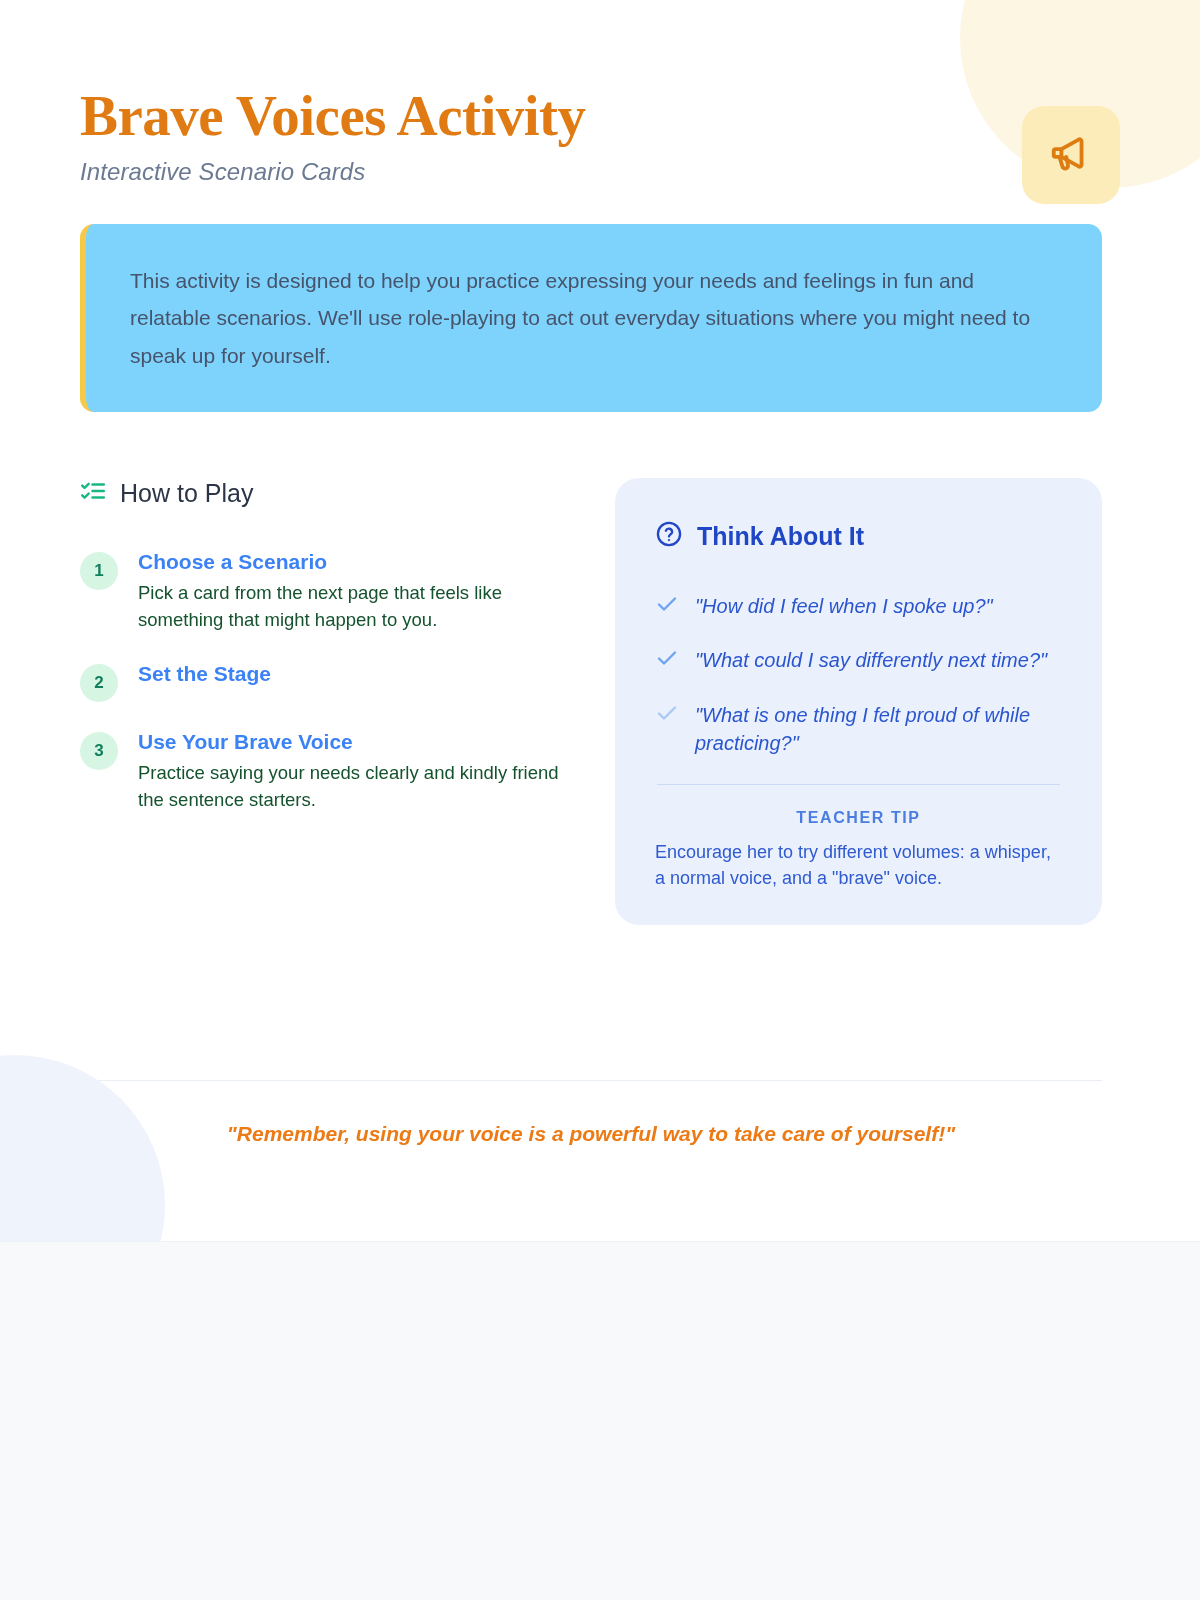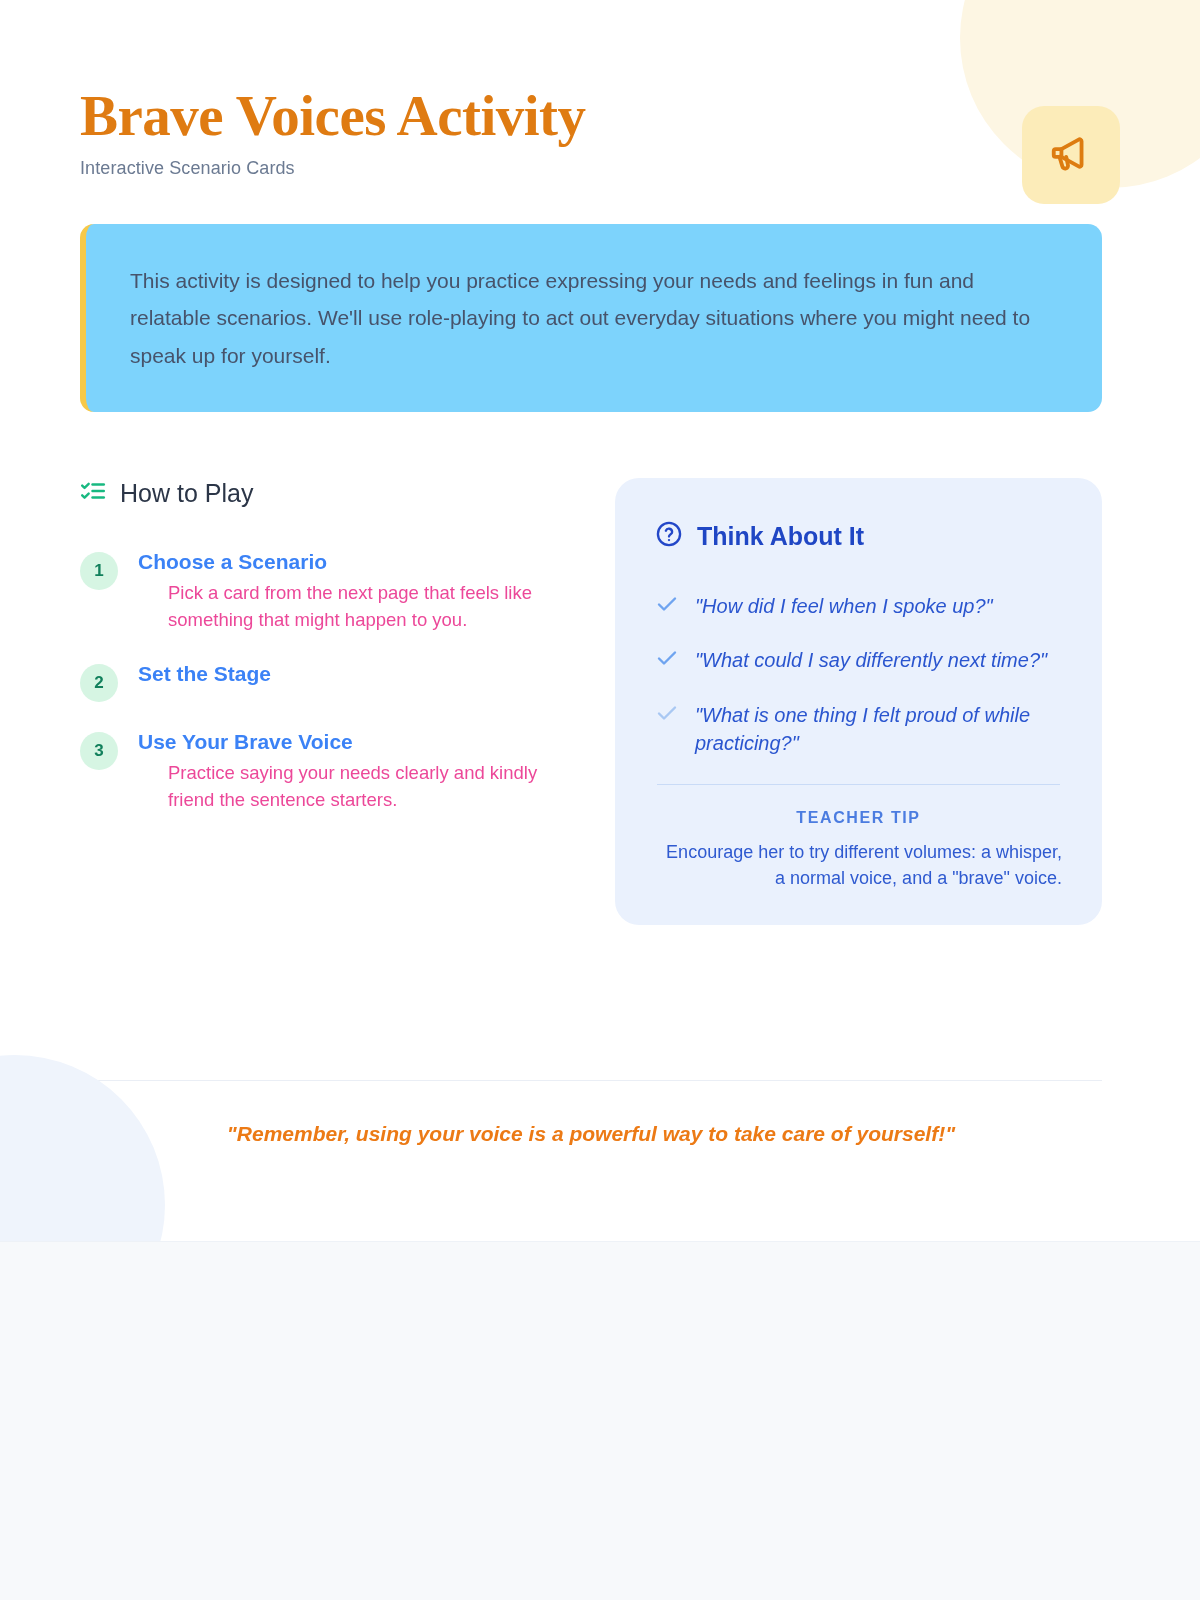--- a/index.html
+++ b/index.html
@@ -76,21 +76,22 @@
   .title {
     font-family: "Liberation Serif", serif;
     font-weight: bold;
     font-size: 57px;
     line-height: 1.05;
     color: #df7b12;
     letter-spacing: -0.5px;
   }
   .subtitle {
     margin-top: 12px;
-    font-size: 18px;
+    font-size: 24px;
+    font-style: italic;
     color: #6b7a92;
     letter-spacing: 0.1px;
   }
   .badge-icon {
     width: 98px;
     height: 98px;
     border-radius: 22px;
     background: #fcecb9;
     display: flex;
     align-items: center;
@@ -157,22 +158,21 @@
   }
   .step-title {
     font-size: 21px;
     font-weight: bold;
     color: #3b82f6;
     margin-bottom: 5px;
   }
   .step-desc {
     font-size: 18.5px;
     line-height: 1.48;
-    color: #ec4899;
-    margin-left: 30px;
+    color: #14532d;
   }
 
   
   .think-card {
     position: absolute;
     top: 478px;
     left: 615px;
     width: 487px;
     background: #eaf1fd;
     border-radius: 24px;
@@ -209,21 +209,21 @@
   .tip-label {
     text-align: center;
     font-size: 16px;
     font-weight: bold;
     letter-spacing: 1.6px;
     color: #4b7ce0;
     margin-bottom: 12px;
     margin-top: 24px;
   }
   .tip-text {
-    text-align: right;
+    text-align: left;
     font-size: 18px;
     line-height: 1.45;
     color: #2f5ad0;
   }
 
   
   .quote-rule {
     position: absolute;
     top: 1080px;
     left: 80px;

